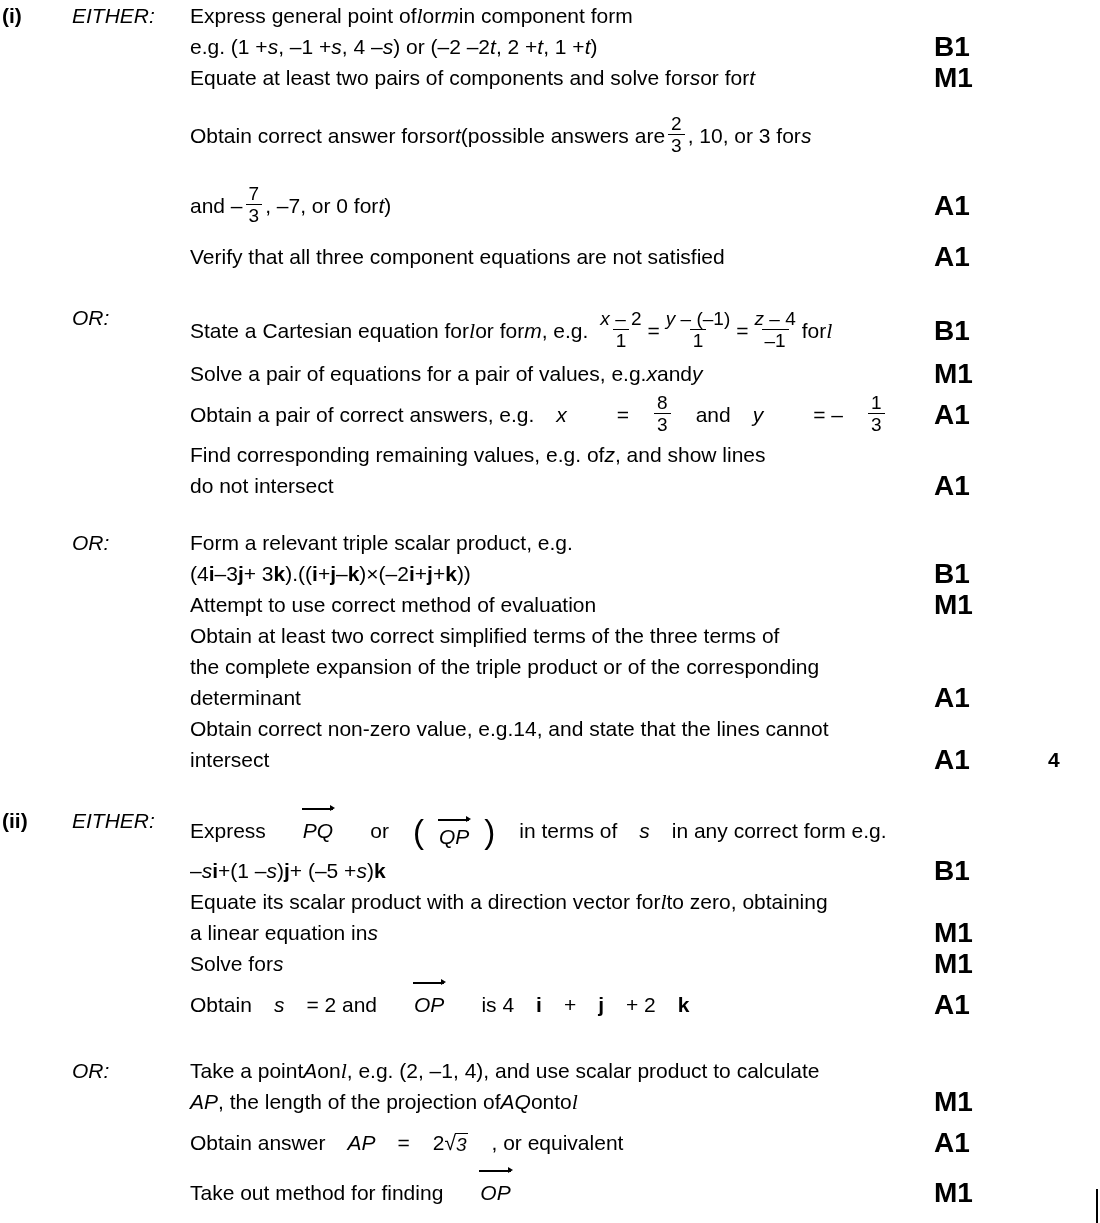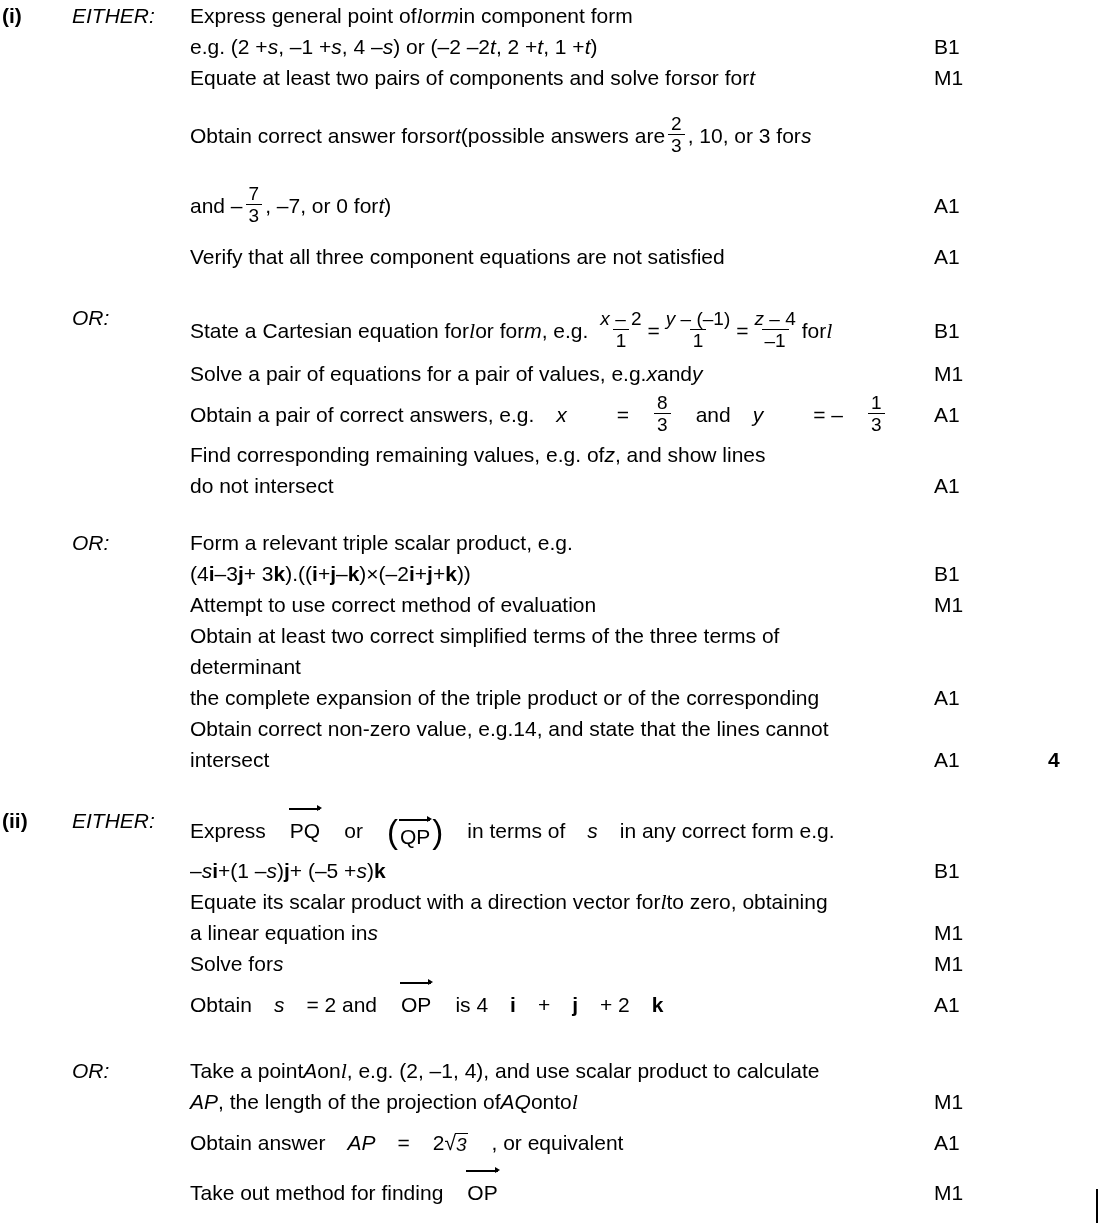--- a/index.html
+++ b/index.html
@@ -59,24 +59,25 @@
   }
   .col-body {
     flex: 1 1 auto;
     font-size: 21px;
     line-height: 31px;
     padding-right: 8px;
   }
   .col-mark {
     width: 112px;
     flex: 0 0 112px;
-    font-size: 21px;
+    font-size: 28px;
     line-height: 31px;
     text-align: left;
     padding-left: 6px;
+    font-weight: bold;
   }
   .col-total {
     width: 60px;
     flex: 0 0 60px;
     font-size: 21px;
     line-height: 31px;
     font-weight: bold;
     text-align: left;
     padding-left: 8px;
   }
@@ -129,21 +130,22 @@
     line-height: 21px;
     padding: 0 3px;
     border-top: 1.6px solid #000;
   }
 
   
   .vec {
     position: relative;
     display: inline-block;
     padding: 0 1px;
-    margin: 0 1px;
+    font-style: italic;
+    margin: 0 14px;
   }
   .vec::after {
     content: "";
     position: absolute;
     left: 0;
     right: 1px;
     top: -0.30em;
     height: 2px;
     background: #000;
   }
@@ -225,21 +227,21 @@
 
         <div class="line">
           <span>Express general point of </span>
             <span class="lvar">l</span>
             <span> or </span>
             <span class="ital">m</span>
             <span> in component form</span>
         </div>
 
         <div class="line">
-          <span>e.g. (2 + </span>
+          <span>e.g. (1 + </span>
             <span class="ital">s</span>
             <span>, –1 + </span>
             <span class="ital">s</span>
             <span>, 4 – </span>
             <span class="ital">s</span>
             <span>) or (–2 –2</span>
             <span class="ital">t</span>
             <span>, 2 + </span>
             <span class="ital">t</span>
             <span>, 1 + </span>
@@ -407,22 +409,22 @@
             <b>i</b>
             <span> +</span>
             <b>j</b>
             <span> + </span>
             <b>k</b>
             <span>))</span>
         </div>
 
         <div class="line">Attempt to use correct method of evaluation</div>
         <div class="line">Obtain at least two correct simplified terms of the three terms of</div>
+        <div class="line">the complete expansion of the triple product or of the corresponding</div>
         <div class="line">determinant</div>
-        <div class="line">the complete expansion of the triple product or of the corresponding</div>
         <div class="line">Obtain correct non-zero value, e.g.14, and state that the lines cannot</div>
         <div class="line">intersect</div>
       </div>
 
       <div class="col-mark">
         <div class="markline blank"></div>
         <div class="markline">B1</div>
         <div class="markline">M1</div>
         <div class="markline blank"></div>
         <div class="markline blank"></div>

